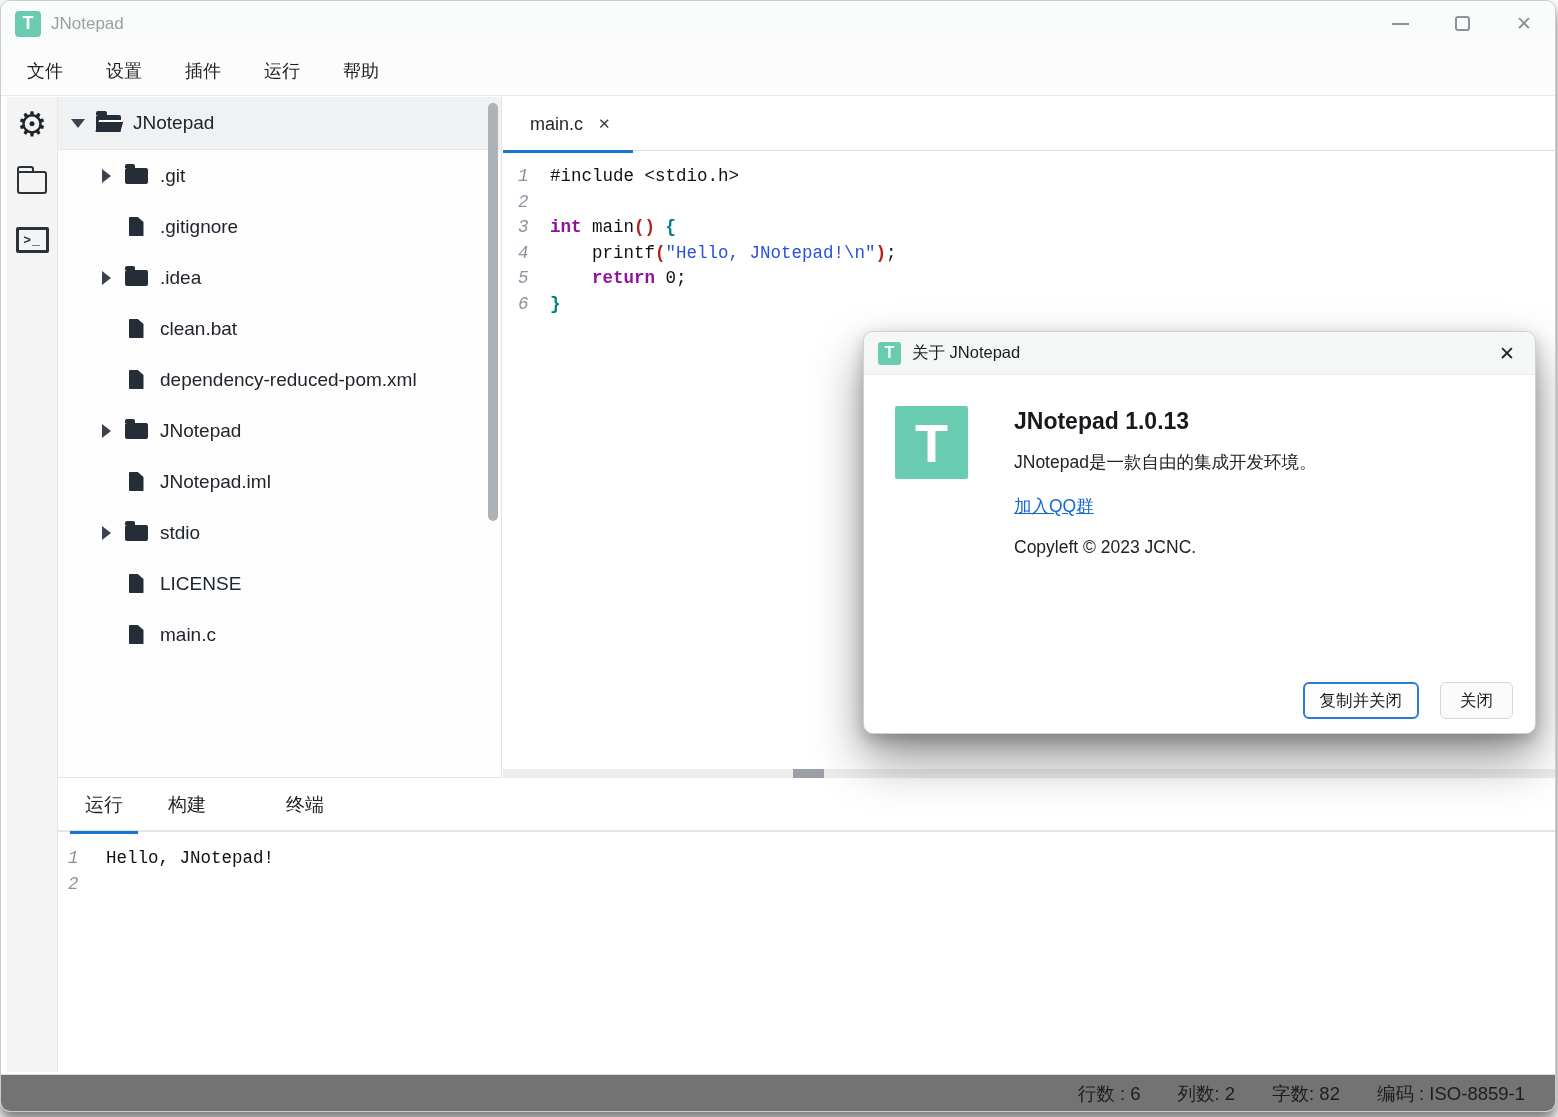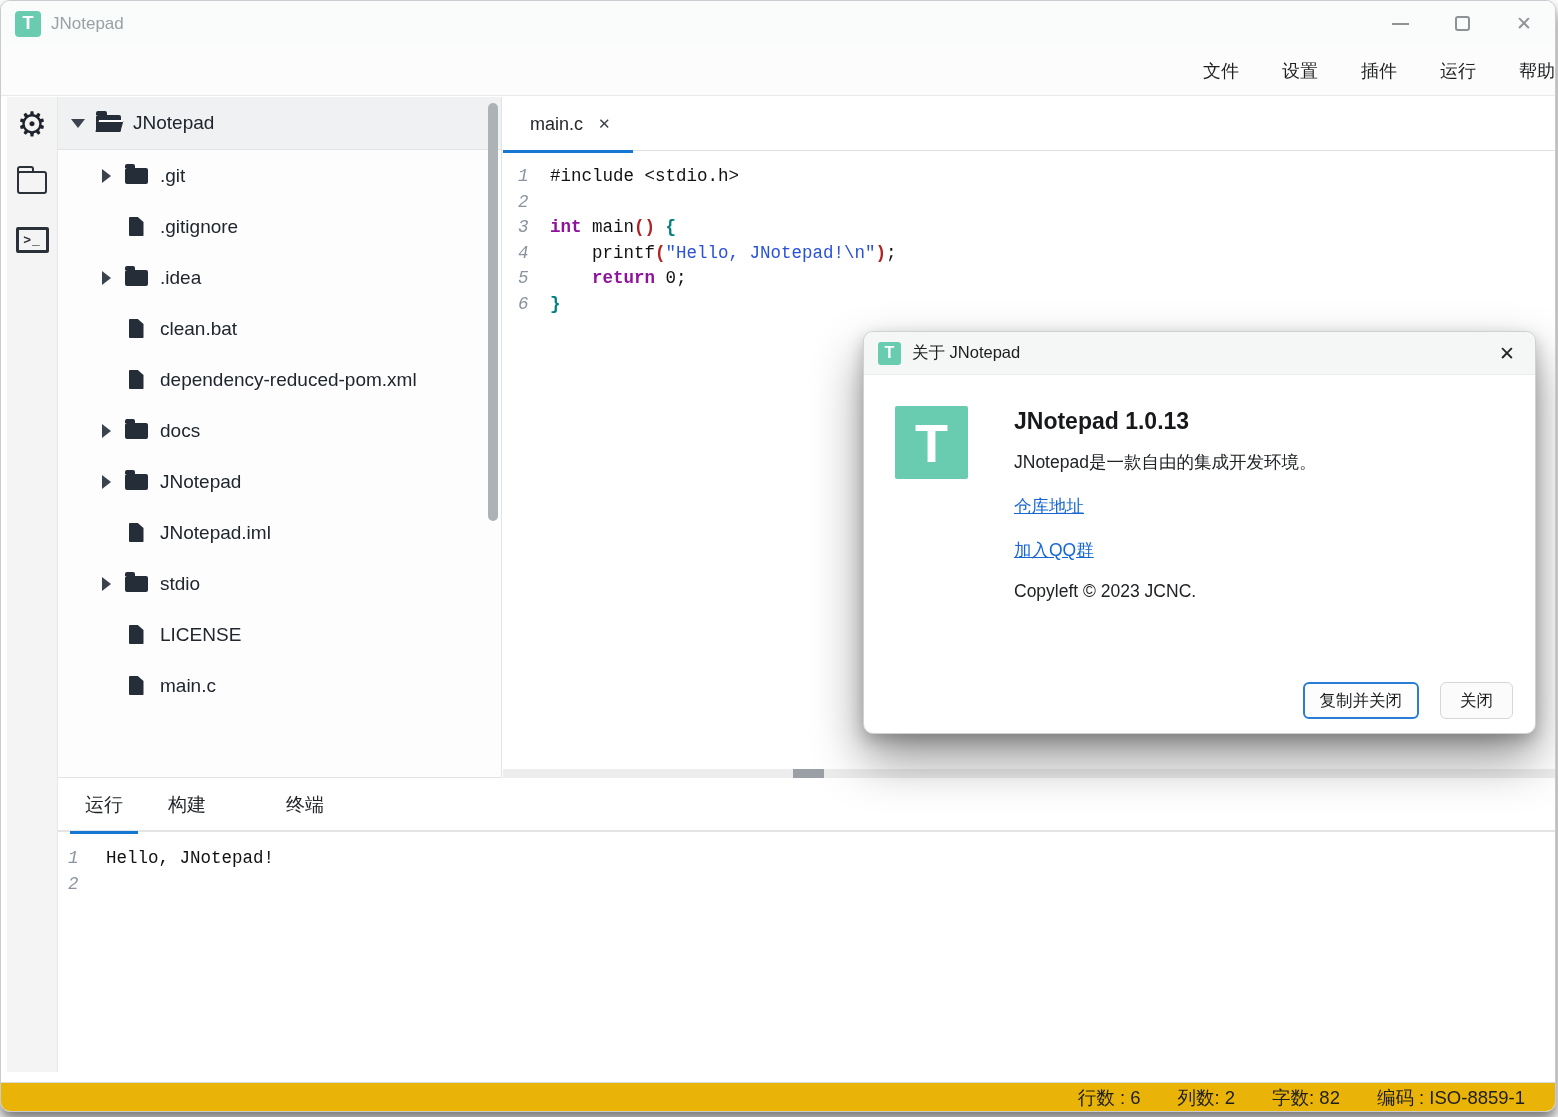--- a/index.html
+++ b/index.html
@@ -17,21 +17,21 @@
     color:#fff; font-weight:bold; font-size:18px; display:flex; align-items:center; justify-content:center; }
   .app-title { margin-left:10px; font-size:17px; color:#9aa0a3; }
   .win-controls { margin-left:auto; display:flex; align-items:center; height:100%; }
   .win-btn { width:62px; height:100%; display:flex; align-items:center; justify-content:center; color:#8e9296; }
   .glyph-min { width:17px; height:2px; background:#8e9296; }
   .glyph-max { width:15px; height:15px; border:2px solid #8e9296; border-radius:3px; }
   .glyph-close { font-size:19px; line-height:1; }
 
   
   .menubar { position:absolute; left:0; top:45px; right:0; height:50px; background:#fcfcfc;
-    border-bottom:1px solid #e9eaeb; display:flex; align-items:center; padding-left:26px; gap:43px;justify-content:flex-end; }
+    border-bottom:1px solid #e9eaeb; display:flex; align-items:center; padding-left:26px; gap:43px; }
   .menu-item { font-size:18px; color:#1d1f21; cursor:default; }
 
   
   .activity-bar { position:absolute; left:6px; top:96px; width:51px; bottom:39px;
     background:#f4f4f5; border-right:1px solid #e6e7e8; display:flex; flex-direction:column;
     align-items:center; padding-top:6px; gap:16px; }
   .act-icon { width:40px; height:42px; display:flex; align-items:center; justify-content:center; color:#1e242c; }
   .gear-glyph { font-size:34px; line-height:1; font-family:"DejaVu Sans",sans-serif; }
   .folder-outline { width:30px; height:23px; border:2.5px solid #2a3138; border-radius:3px; position:relative; }
   .folder-outline::before { content:''; position:absolute; top:-7px; left:-2.5px; width:13px; height:5px;
@@ -90,21 +90,21 @@
   .panel-tab { position:absolute; top:0; height:54px; display:flex; align-items:center; font-size:19px; color:#1f2327; padding:0 7px; }
   .panel-tab.active::after { content:''; position:absolute; left:-8px; right:-8px; bottom:-2px; height:3px; background:var(--accent,#1677d2); }
   .pt-0 { left:20px; } .pt-1 { left:103px; } .pt-2 { left:199px;margin-left:22px; }
   .output-area { position:absolute; left:0; top:56px; right:0; bottom:0; padding-top:12px;
     font-family:"Liberation Mono","DejaVu Sans Mono",monospace; font-size:17.5px; line-height:25.5px; }
   .out-line { display:flex; }
   .out-ln { flex:0 0 36px; padding-left:10px; font-style:italic; color:#8a939e; }
   .out-text { white-space:pre; padding-left:12px; color:#111; }
 
   
-  .status-bar { position:absolute; left:0; right:0; bottom:0; height:29px; background:#eab308;
+  .status-bar { position:absolute; left:0; right:0; bottom:0; height:37px; background:#737373;
     border-top:1px solid #dcdcdc; display:flex; align-items:center; justify-content:flex-end;
     gap:37px; padding-right:30px; }
   .status-item { font-size:18.5px; color:#1c1e20; }
 
   
   .dialog { position:absolute; left:862px; top:330px; width:673px; height:403px; background:#fff;
     border:1px solid #cfd2d4; border-radius:10px;
     box-shadow:0 25px 50px rgba(0,0,0,.42), 0 6px 16px rgba(0,0,0,.22); }
   .dialog-titlebar { position:absolute; left:0; top:0; right:0; height:43px; background:#f5f6f6;
     border-bottom:1px solid #ebecec; border-radius:10px 10px 0 0; display:flex; align-items:center; padding-left:14px; }
@@ -221,29 +221,20 @@
           </span>
           <span class="tlabel">dependency-reduced-pom.xml</span>
         </div>
         <div class="tree-row indent1">
           <span class="tw">
             <span class="tri-right"></span>
           </span>
           <span class="ticon">
             <span class="folder-shape"></span>
           </span>
-          <span class="tlabel">docs</span>
-        </div>
-        <div class="tree-row indent1">
-          <span class="tw">
-            <span class="tri-right"></span>
-          </span>
-          <span class="ticon">
-            <span class="folder-shape"></span>
-          </span>
           <span class="tlabel">JNotepad</span>
         </div>
         <div class="tree-row indent1">
           <span class="tw"></span>
           <span class="ticon">
             <span class="file-shape"></span>
           </span>
           <span class="tlabel">JNotepad.iml</span>
         </div>
         <div class="tree-row indent1">
@@ -343,21 +334,20 @@
       <div class="dlg-logo-sm">T</div>
       <div class="dlg-title">关于 JNotepad</div>
       <div class="dlg-close">✕</div>
     </div>
     <div class="dialog-body">
       <div class="dlg-row">
         <div class="dlg-logo-big">T</div>
         <div class="dlg-col">
           <div class="dlg-heading">JNotepad 1.0.13</div>
           <div class="dlg-desc">JNotepad是一款自由的集成开发环境。</div>
-          <a class="dlg-link" href="#">仓库地址</a>
           <a class="dlg-link" href="#">加入QQ群</a>
           <div class="dlg-copy">Copyleft © 2023 JCNC.</div>
         </div>
       </div>
       <div class="dlg-buttons">
         <div class="btn btn-primary">复制并关闭</div>
         <div class="btn btn-secondary">关闭</div>
       </div>
     </div>
   </div>

